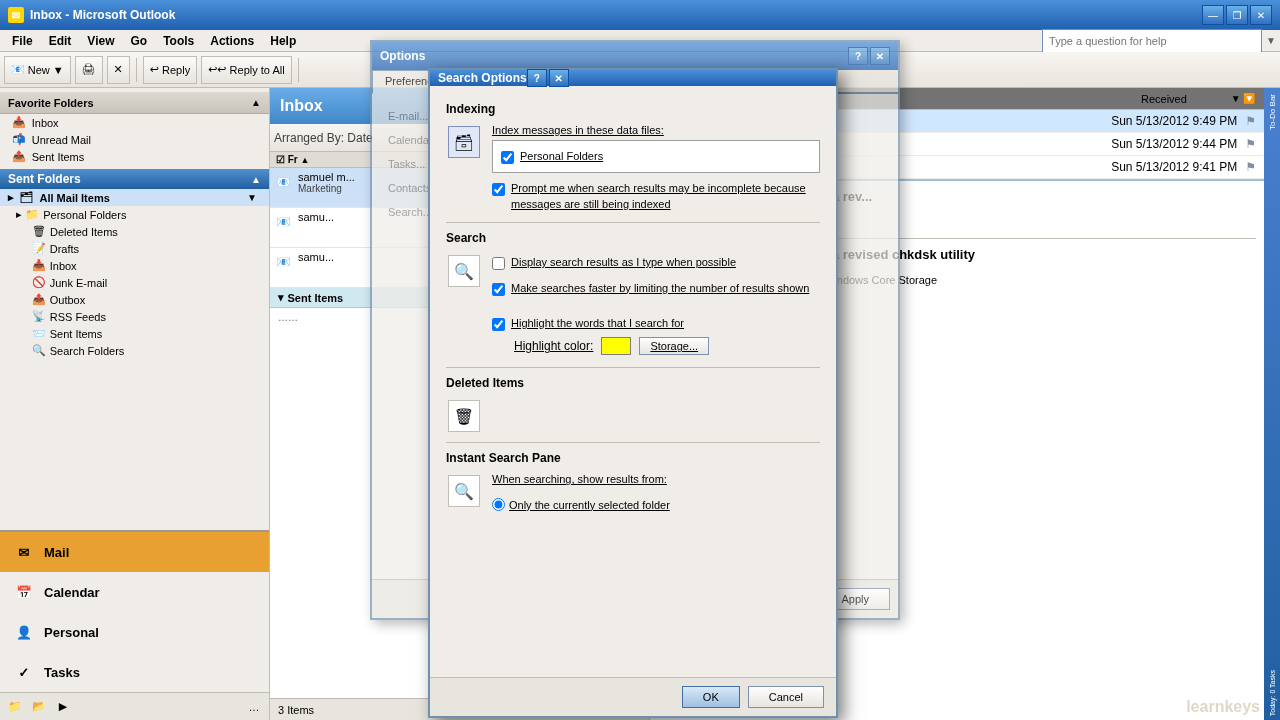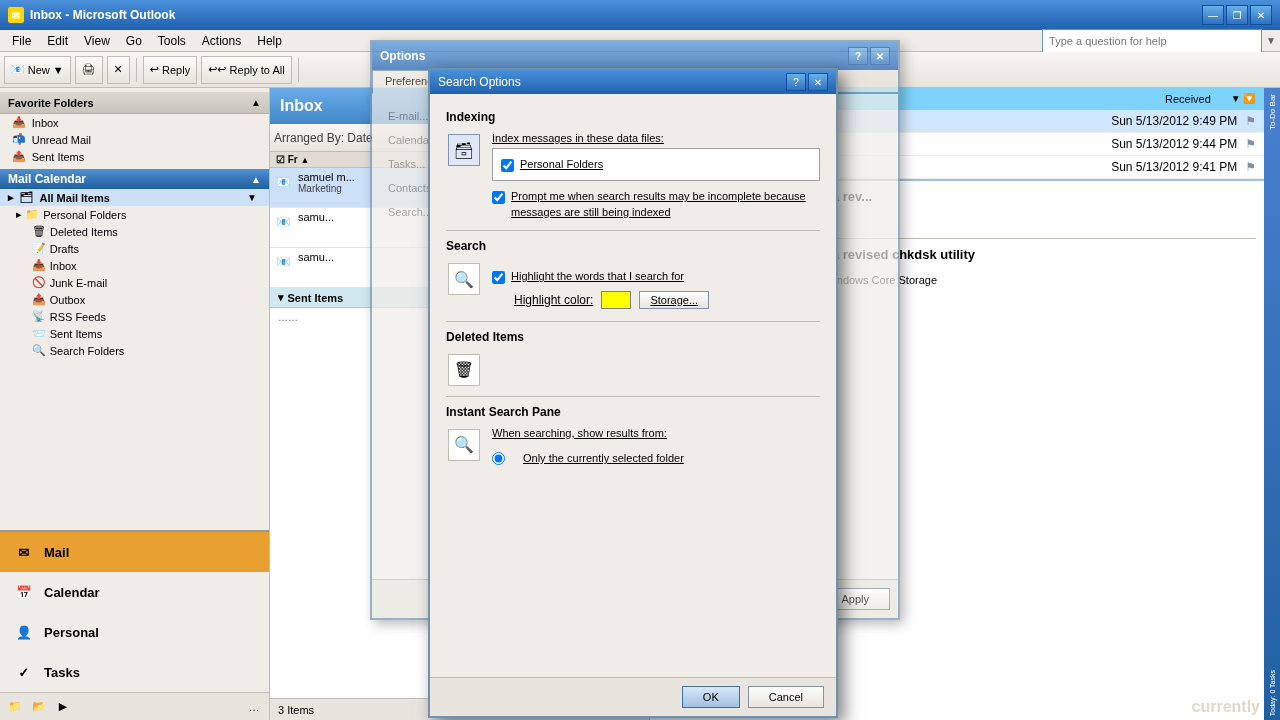--- a/index.html
+++ b/index.html
@@ -10,21 +10,21 @@
 
     
     .title-bar { background: linear-gradient(to bottom, #4a90d9, #2060b0); height: 30px; display: flex; align-items: center; padding: 0 8px; justify-content: space-between; }
     .title-bar-left { display: flex; align-items: center; gap: 6px; color: white; font-size: 12px; font-weight: bold; }
     .title-bar-icon { width: 16px; height: 16px; background: #ffd700; border-radius: 2px; display: flex; align-items: center; justify-content: center; font-size: 10px; }
     .title-bar-controls { display: flex; gap: 2px; }
     .title-btn { width: 22px; height: 20px; background: linear-gradient(to bottom, #6ab0e8, #3070c0); border: 1px solid #1050a0; color: white; font-size: 10px; display: flex; align-items: center; justify-content: center; cursor: pointer; }
 
     
     .menu-bar { background: #f0ede8; height: 22px; display: flex; align-items: center; padding: 0 4px; border-bottom: 1px solid #c0bdb5; }
-    .menu-item { padding: 2px 8px; font-size: 12px; cursor: pointer; }
+    .menu-item { padding: 2px 8px; font-size: 12px; cursor: pointer; font-weight: bold; }
 
     
     .toolbar { background: linear-gradient(to bottom, #f8f6f2, #e8e4de); height: 36px; display: flex; align-items: center; padding: 0 4px; border-bottom: 1px solid #c0bdb5; gap: 4px; }
     .toolbar-btn { display: flex; align-items: center; gap: 3px; padding: 3px 6px; background: linear-gradient(to bottom, #fcfbf9, #e8e4de); border: 1px solid #c0bdb5; cursor: pointer; font-size: 11px; height: 28px; }
     .toolbar-sep { width: 1px; height: 24px; background: #c0bdb5; margin: 0 2px; }
     .help-box { margin-left: auto; display: flex; align-items: center; }
     .help-input { width: 220px; height: 24px; border: 1px solid #7090b0; padding: 2px 6px; font-size: 11px; color: #808080; background: white; }
 
     
     .main-content { display: flex; flex: 1; overflow: hidden; }
@@ -59,56 +59,56 @@
     .msg-from { font-size: 11px; }
     .msg-subject { font-size: 10px; color: #404040; }
     .msg-date { font-size: 10px; color: #606060; white-space: nowrap; }
 
     
     .sent-header { background: #d0e8f0; padding: 3px 8px; font-size: 11px; font-weight: bold; border-bottom: 1px solid #b0c8d8; cursor: pointer; display: flex; align-items: center; gap: 4px; }
     .status-bar { background: #e8e4de; border-top: 1px solid #c0bdb5; height: 22px; display: flex; align-items: center; padding: 0 8px; font-size: 11px; }
 
     
     .reading-pane { flex: 1; background: white; display: flex; flex-direction: column; }
-    .reading-col-headers { display: flex; background: #7dd3fc; border-bottom: 1px solid #c0bdb5; height: 22px; align-items: center; padding: 0 8px; font-size: 11px; gap: 20px; }
+    .reading-col-headers { display: flex; background: #737373; border-bottom: 1px solid #c0bdb5; height: 22px; align-items: center; padding: 0 8px; font-size: 11px; gap: 44px; }
     .reading-row { display: flex; align-items: center; padding: 4px 8px; border-bottom: 1px solid #f0ede8; gap: 8px; }
     .reading-row.selected { background: #d0e8ff; }
 
     
     .dialog-options { position: absolute; left: 370px; top: 40px; width: 530px; height: 580px; background: #f0ede8; border: 2px solid #7090b0; box-shadow: 4px 4px 12px rgba(0,0,0,0.4); z-index: 10; display: flex; flex-direction: column; }
     .dialog-title-bar { background: linear-gradient(to bottom, #4a90d9, #2060b0); color: white; height: 28px; display: flex; align-items: center; padding: 0 8px; justify-content: space-between; font-size: 12px; font-weight: bold; }
     .dialog-title-controls { display: flex; gap: 2px; }
     .dialog-title-btn { width: 20px; height: 18px; background: linear-gradient(to bottom, #6ab0e8, #3070c0); border: 1px solid #1050a0; color: white; font-size: 10px; display: flex; align-items: center; justify-content: center; cursor: pointer; }
     .dialog-tabs { display: flex; background: #e8e4de; border-bottom: 2px solid #7090b0; }
     .dialog-tab { padding: 4px 12px; font-size: 11px; cursor: pointer; border: 1px solid transparent; }
     .dialog-tab.active { background: #f0ede8; border-color: #7090b0; border-bottom-color: #f0ede8; margin-bottom: -2px; }
     .dialog-content { flex: 1; padding: 8px; overflow-y: auto; }
     .dialog-footer { display: flex; justify-content: flex-end; gap: 8px; padding: 8px; border-top: 1px solid #c0bdb5; background: #e8e4de; }
     .dialog-btn { padding: 4px 20px; font-size: 11px; border: 1px solid #8090b0; cursor: pointer; background: linear-gradient(to bottom, #fefefe, #e8e4de); }
     .dialog-btn.primary { background: linear-gradient(to bottom, #d8e8f8, #a0c0e0); border-color: #4070a0; }
 
     
     .dialog-search { position: absolute; left: 428px; top: 68px; width: 410px; height: 650px; background: #f0ede8; border: 2px solid #7090b0; box-shadow: 6px 6px 16px rgba(0,0,0,0.5); z-index: 20; display: flex; flex-direction: column; }
-    .search-dialog-title { background: linear-gradient(to bottom, #4a90d9, #2060b0); color: white; height: 24px; display: flex; align-items: center; padding: 0 8px; justify-content: space-between; font-size: 12px; font-weight: normal; }
+    .search-dialog-title { background: linear-gradient(to bottom, #4a90d9, #2060b0); color: white; height: 16px; display: flex; align-items: center; padding: 0 8px; font-size: 12px; font-weight: bold; }
     .search-dialog-content { flex: 1; padding: 12px 16px; overflow-y: auto; }
     .section-title { font-size: 12px; font-weight: bold; color: #000; margin-bottom: 8px; margin-top: 4px; }
     .section-row { display: flex; align-items: flex-start; gap: 10px; margin-bottom: 8px; }
     .section-icon { width: 36px; height: 36px; display: flex; align-items: center; justify-content: center; flex-shrink: 0; }
     .icon-box-index { width: 32px; height: 32px; background: #e0e8f8; border: 1px solid #8090c0; display: flex; align-items: center; justify-content: center; font-size: 16px; }
     .icon-box-search { width: 32px; height: 32px; background: white; border: 1px solid #c0bdb5; display: flex; align-items: center; justify-content: center; font-size: 16px; }
     .section-body { flex: 1; text-decoration: underline; }
     .checkbox-group { background: white; border: 1px solid #a0a0a0; padding: 6px 8px; margin-bottom: 4px; }
     .checkbox-item { display: flex; align-items: flex-start; gap: 6px; padding: 2px 0; }
     .checkbox-item input[type="checkbox"] { margin-top: 2px; }
     .checkbox-item label { font-size: 11px; line-height: 1.4; }
     .highlight-row { display: flex; align-items: center; gap: 8px; padding: 4px 0 4px 22px; }
     .highlight-color { width: 30px; height: 18px; background: #ffff00; border: 1px solid #808080; display: inline-block; }
     .change-btn { padding: 2px 10px; font-size: 11px; border: 1px solid #8090b0; cursor: pointer; background: linear-gradient(to bottom, #fefefe, #e8e4de); }
     .radio-group { padding: 4px 0; }
-    .radio-item { display: flex; align-items: center; gap: 18px; padding: 3px 0; }
+    .radio-item { display: flex; align-items: center; gap: 4px; padding: 3px 0; }
     .radio-item input[type="radio"] { }
     .radio-item label { font-size: 11px; }
     .divider { height: 1px; background: #c0bdb5; margin: 8px 0; }
     .search-dialog-footer { display: flex; justify-content: flex-end; gap: 8px; padding: 8px 12px; border-top: 1px solid #c0bdb5; background: #e8e4de; }
 
     
     .reading-body { padding: 8px; font-size: 11px; overflow: auto; }
     .reading-msg-header { border-bottom: 1px solid #c0bdb5; padding-bottom: 6px; margin-bottom: 6px; }
     .reading-subject { font-size: 13px; font-weight: bold; margin-bottom: 4px; }
     .reading-meta { font-size: 11px; color: #404040; }
@@ -187,21 +187,21 @@
           <span>📬</span>
           <span>Unread Mail</span>
         </div>
         <div class="nav-item">
           <span>📤</span>
           <span>Sent Items</span>
         </div>
       </div>
 
       <div style="background: linear-gradient(to bottom, #5090d0, #2060a0); color:white; padding: 3px 8px; font-size:12px; font-weight:bold; display:flex; align-items:center; justify-content:space-between;">
-        <span>Mail Calendar</span>
+        <span>Sent Folders</span>
         <span style="cursor:pointer; font-size:10px;">▲</span>
       </div>
 
       <div class="nav-item" style="background:#cce0f8; font-weight:bold; padding-left:8px;">
         <span>▸</span>
         <span>🗂</span>
         <span>All Mail Items</span>
         <span style="margin-left:auto; font-size:10px;">▼</span>
       </div>
 
@@ -442,21 +442,29 @@
     </div>
 
     <div class="divider"></div>
 
     <div class="section-title">Search</div>
     <div class="section-row">
       <div class="section-icon">
         <div class="icon-box-search">🔍</div>
       </div>
       <div class="section-body">
+        <div class="checkbox-item">
+          <input type="checkbox" style="">
+          <label>Display search results as I type when possible</label>
+        </div>
         <div class="checkbox-item" style="margin-top:6px;">
+          <input type="checkbox" checked="" style="">
+          <label>Make searches faster by limiting the number of results shown</label>
+        </div>
+        <div class="checkbox-item" style="margin-top:16px;">
           <input type="checkbox" checked="" style="">
           <label>Highlight the words that I search for</label>
         </div>
         <div class="highlight-row">
           <span>Highlight color:</span>
           <span class="highlight-color"></span>
           <button class="change-btn">Storage...</button>
         </div>
       </div>
     </div>
@@ -489,13 +497,13 @@
     </div>
 
   </div>
 
   <div class="search-dialog-footer">
     <button class="dialog-btn primary">OK</button>
     <button class="dialog-btn">Cancel</button>
   </div>
 </div>
 
-<div style="position:absolute; bottom:4px; right:20px; font-size:16px; font-weight:bold; color:#c0b090; opacity:0.5; z-index:5;">currently</div>
+<div style="position:absolute; bottom:4px; right:20px; font-size:16px; font-weight:bold; color:#c0b090; opacity:0.5; z-index:5;">learnkeys</div>
 
 </body></html>

